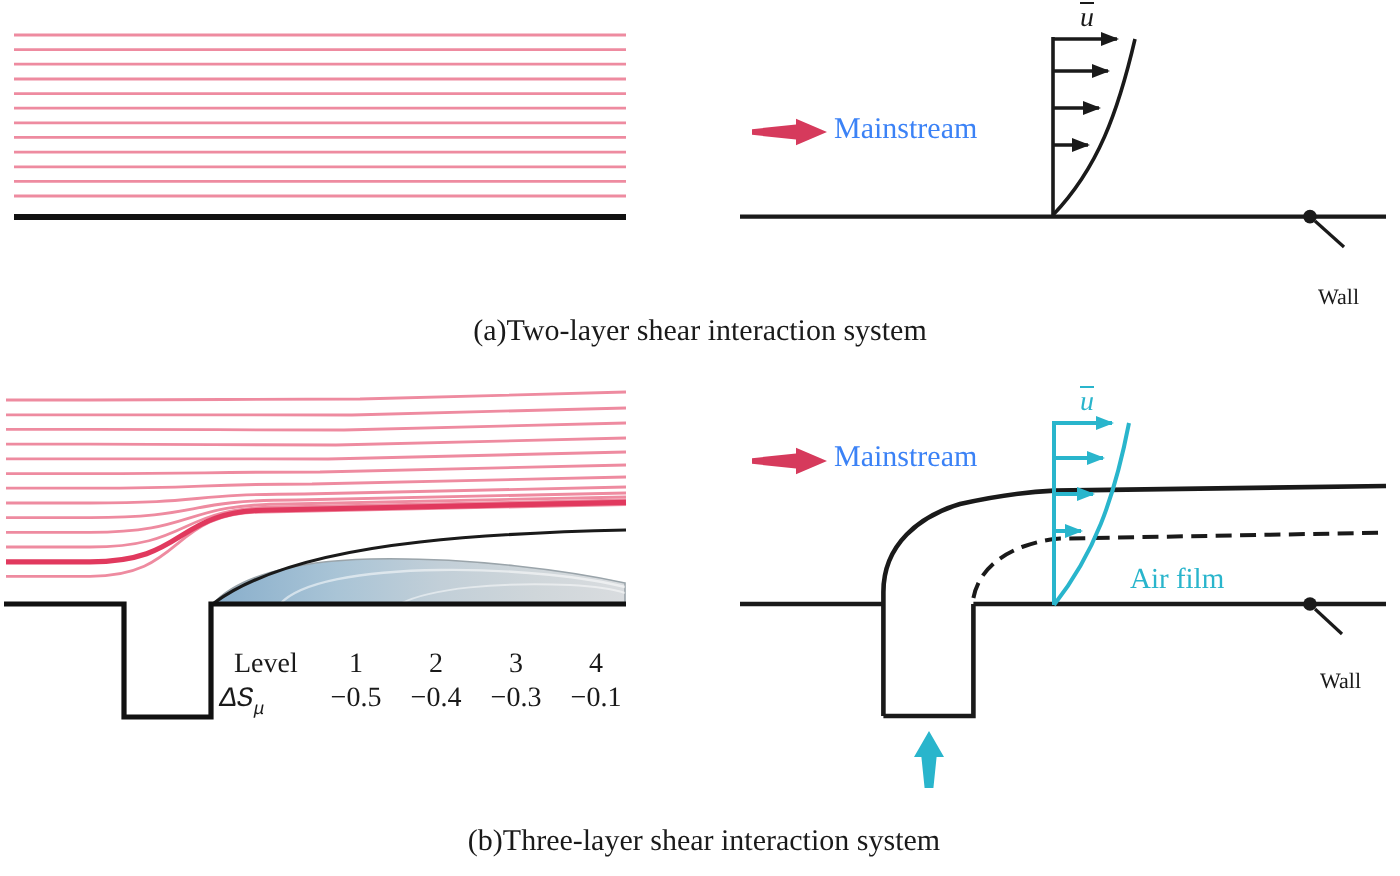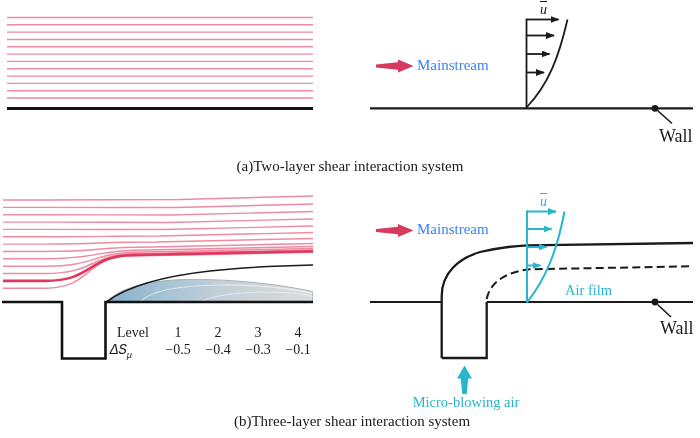--- a/index.html
+++ b/index.html
@@ -4,21 +4,21 @@
 <style>
   html,body{margin:0;padding:0;background:#ffffff;}
   #fig{position:relative;width:700px;height:438px;background:#ffffff;overflow:hidden;
        font-family:"Liberation Serif", serif;}
   #canvas{position:absolute;left:0;top:0;}
   .lbl{position:absolute;color:#1a1a1a;white-space:nowrap;line-height:1.1;}
   .caption{width:340px;text-align:center;font-size:15px;}
   .crimson{color:#3b82f6;}
   .cyan{color:#29b5cc;}
   .ubar{font-style:italic;font-size:14px;text-decoration:overline;padding:0 2px;}
-  .walltxt{font-size:18px;}
+  .walltxt{font-size:11px;margin-top:16px;}
   .legend-cell{position:absolute;width:44px;text-align:center;font-size:14px;color:#1a1a1a;}
   .legend-head{position:absolute;font-size:14px;color:#1a1a1a;}
   sub{font-size:9px;}
 </style>
 </head>
 <body>
 
 <div id="fig">
 
   <svg id="canvas" width="700" height="438" viewBox="0 0 700 438">
@@ -130,16 +130,15 @@
     <div class="legend-cell" style="left:196px;top:325px;">2</div>
     <div class="legend-cell" style="left:236px;top:325px;">3</div>
     <div class="legend-cell" style="left:276px;top:325px;">4</div>
     <div class="legend-head" style="left:110px;top:342px;font-style:italic;font-family:Liberation Mono, monospace;"><span>ΔS</span><sub>μ</sub></div>
     <div class="legend-cell" style="left:156px;top:342px;">−0.5</div>
     <div class="legend-cell" style="left:196px;top:342px;">−0.4</div>
     <div class="legend-cell" style="left:236px;top:342px;">−0.3</div>
     <div class="legend-cell" style="left:276px;top:342px;">−0.1</div>
   </div>
 
-  <div class="lbl cyan" style="left:406px;top:395px;width:120px;text-align:center;font-size:14.5px;">Micro-blowing air</div>
   <div class="lbl caption" style="left:182px;top:413px;">(b)Three-layer shear interaction system</div>
 
 </div>
 
 </body></html>

